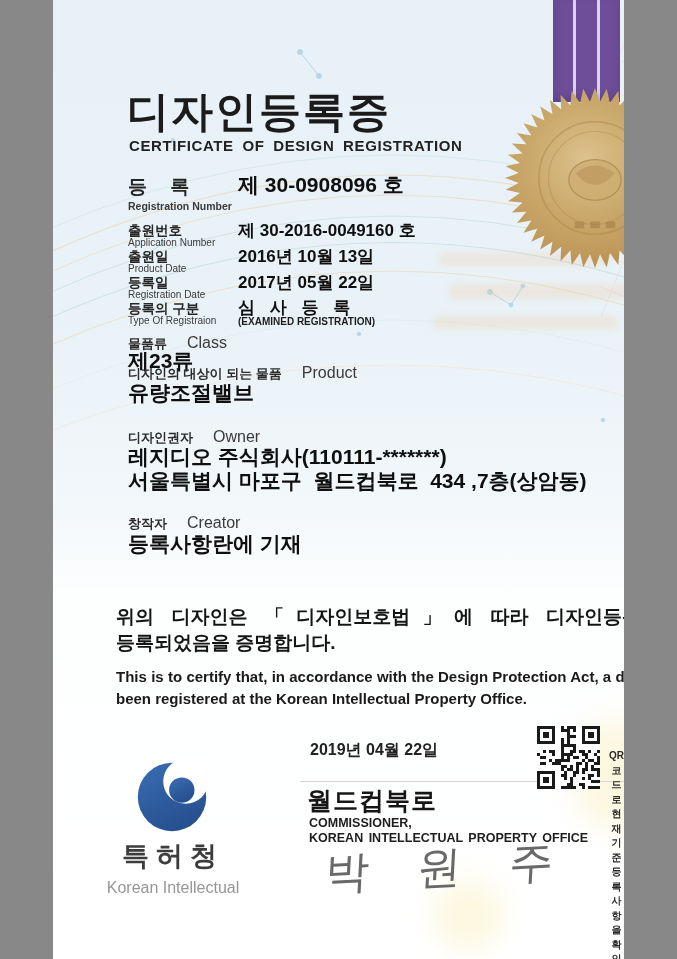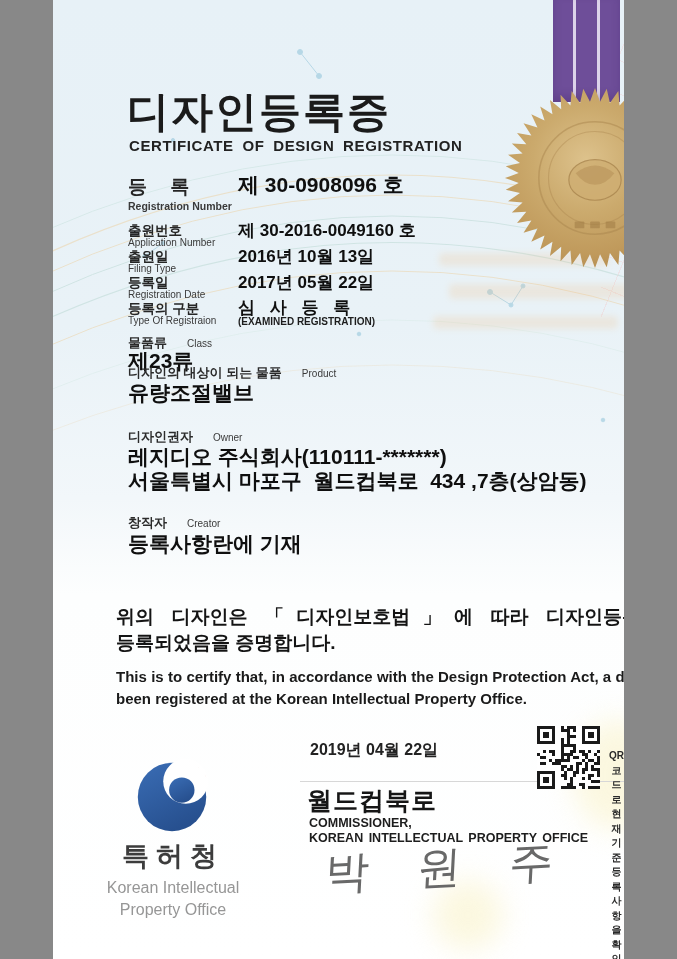--- a/index.html
+++ b/index.html
@@ -46,21 +46,21 @@
   .reg-ko{top:174px;font-size:19px;letter-spacing:9px;}
   .reg-en{top:200px;font-size:10.5px;font-weight:700;}
   .reg-val{top:171px;font-size:21px;}
 
   .f-lbl{font-size:13.5px;}
   .f-val{font-size:17px;}
   .sub-val{position:absolute;left:185px;font-size:10px;font-weight:700;color:#1d1d1d;}
 
   .inline-lbl{position:absolute;left:75px;display:flex;align-items:baseline;gap:20px;}
   .inline-lbl .ko{font-size:13px;font-weight:600;color:#2b2b2b;}
-  .inline-lbl .en{font-size:10px;color:#3a3a3a;}
+  .inline-lbl .en{font-size:16px;color:#3a3a3a;}
   .big-val{position:absolute;left:75px;font-size:21px;font-weight:800;color:#0f0f0f;white-space:pre-wrap;}
 
   
   .stmt-ko{position:absolute;left:63px;top:604px;width:582px;font-size:19px;font-weight:800;line-height:1.38;color:#141414;word-break:keep-all;text-align:justify;}
   .stmt-en{position:absolute;left:63px;top:666px;width:578px;font-size:15px;font-weight:700;line-height:1.45;color:#1a1a1a;text-align:justify;}
 
   .fold-line{position:absolute;left:247px;top:781px;width:430px;height:1px;background:#d7d7d7;}
 
   .issue-date{position:absolute;left:257px;top:740px;font-size:16px;font-weight:600;color:#222;}
   .qr{position:absolute;left:484px;top:726px;}
@@ -158,21 +158,21 @@
 
   <div class="lblko reg-ko">등 록</div>
   <div class="lblen reg-en">Registration  Number</div>
   <div class="val reg-val">제 30-0908096 호</div>
 
   <div class="lblko f-lbl" style="top:222px;">출원번호</div>
   <div class="lblen" style="top:237px;">Application Number</div>
   <div class="val f-val" style="top:219px;">제 30-2016-0049160 호</div>
 
   <div class="lblko f-lbl" style="top:248px;">출원일</div>
-  <div class="lblen" style="top:263px;">Filing Type</div>
+  <div class="lblen" style="top:263px;">Product Date</div>
   <div class="val f-val" style="top:245px;">2016년 10월 13일</div>
 
   <div class="lblko f-lbl" style="top:274px;">등록일</div>
   <div class="lblen" style="top:289px;">Registration Date</div>
   <div class="val f-val" style="top:271px;">2017년 05월 22일</div>
 
   <div class="lblko f-lbl" style="top:300px;">등록의 구분</div>
   <div class="lblen" style="top:315px;">Type Of Registraion</div>
   <div class="val f-val" style="top:296px;letter-spacing:5px;">심 사 등 록</div>
   <div class="sub-val" style="top:316px;">(EXAMINED REGISTRATION)</div>
@@ -363,16 +363,15 @@
       </linearGradient>
     </defs>
     <circle cx="44" cy="48" r="35" fill="url(#blueGrad)"></circle>
     <circle cx="58" cy="32" r="23" fill="#ffffff"></circle>
     <circle cx="54" cy="41" r="13" fill="url(#blueGrad)"></circle>
     <path d="M45,8 A39,39 0 0 1 74.9,72.1 A39,39 0 0 0 45,8 Z" fill="url(#redGrad)"></path>
   </svg>
   <div class="logo-ko">특허청</div>
   <div class="logo-en">
     <div>Korean Intellectual</div>
-    <div>Property Office</div>
   </div>
 
 </div>
 
 </body></html>

